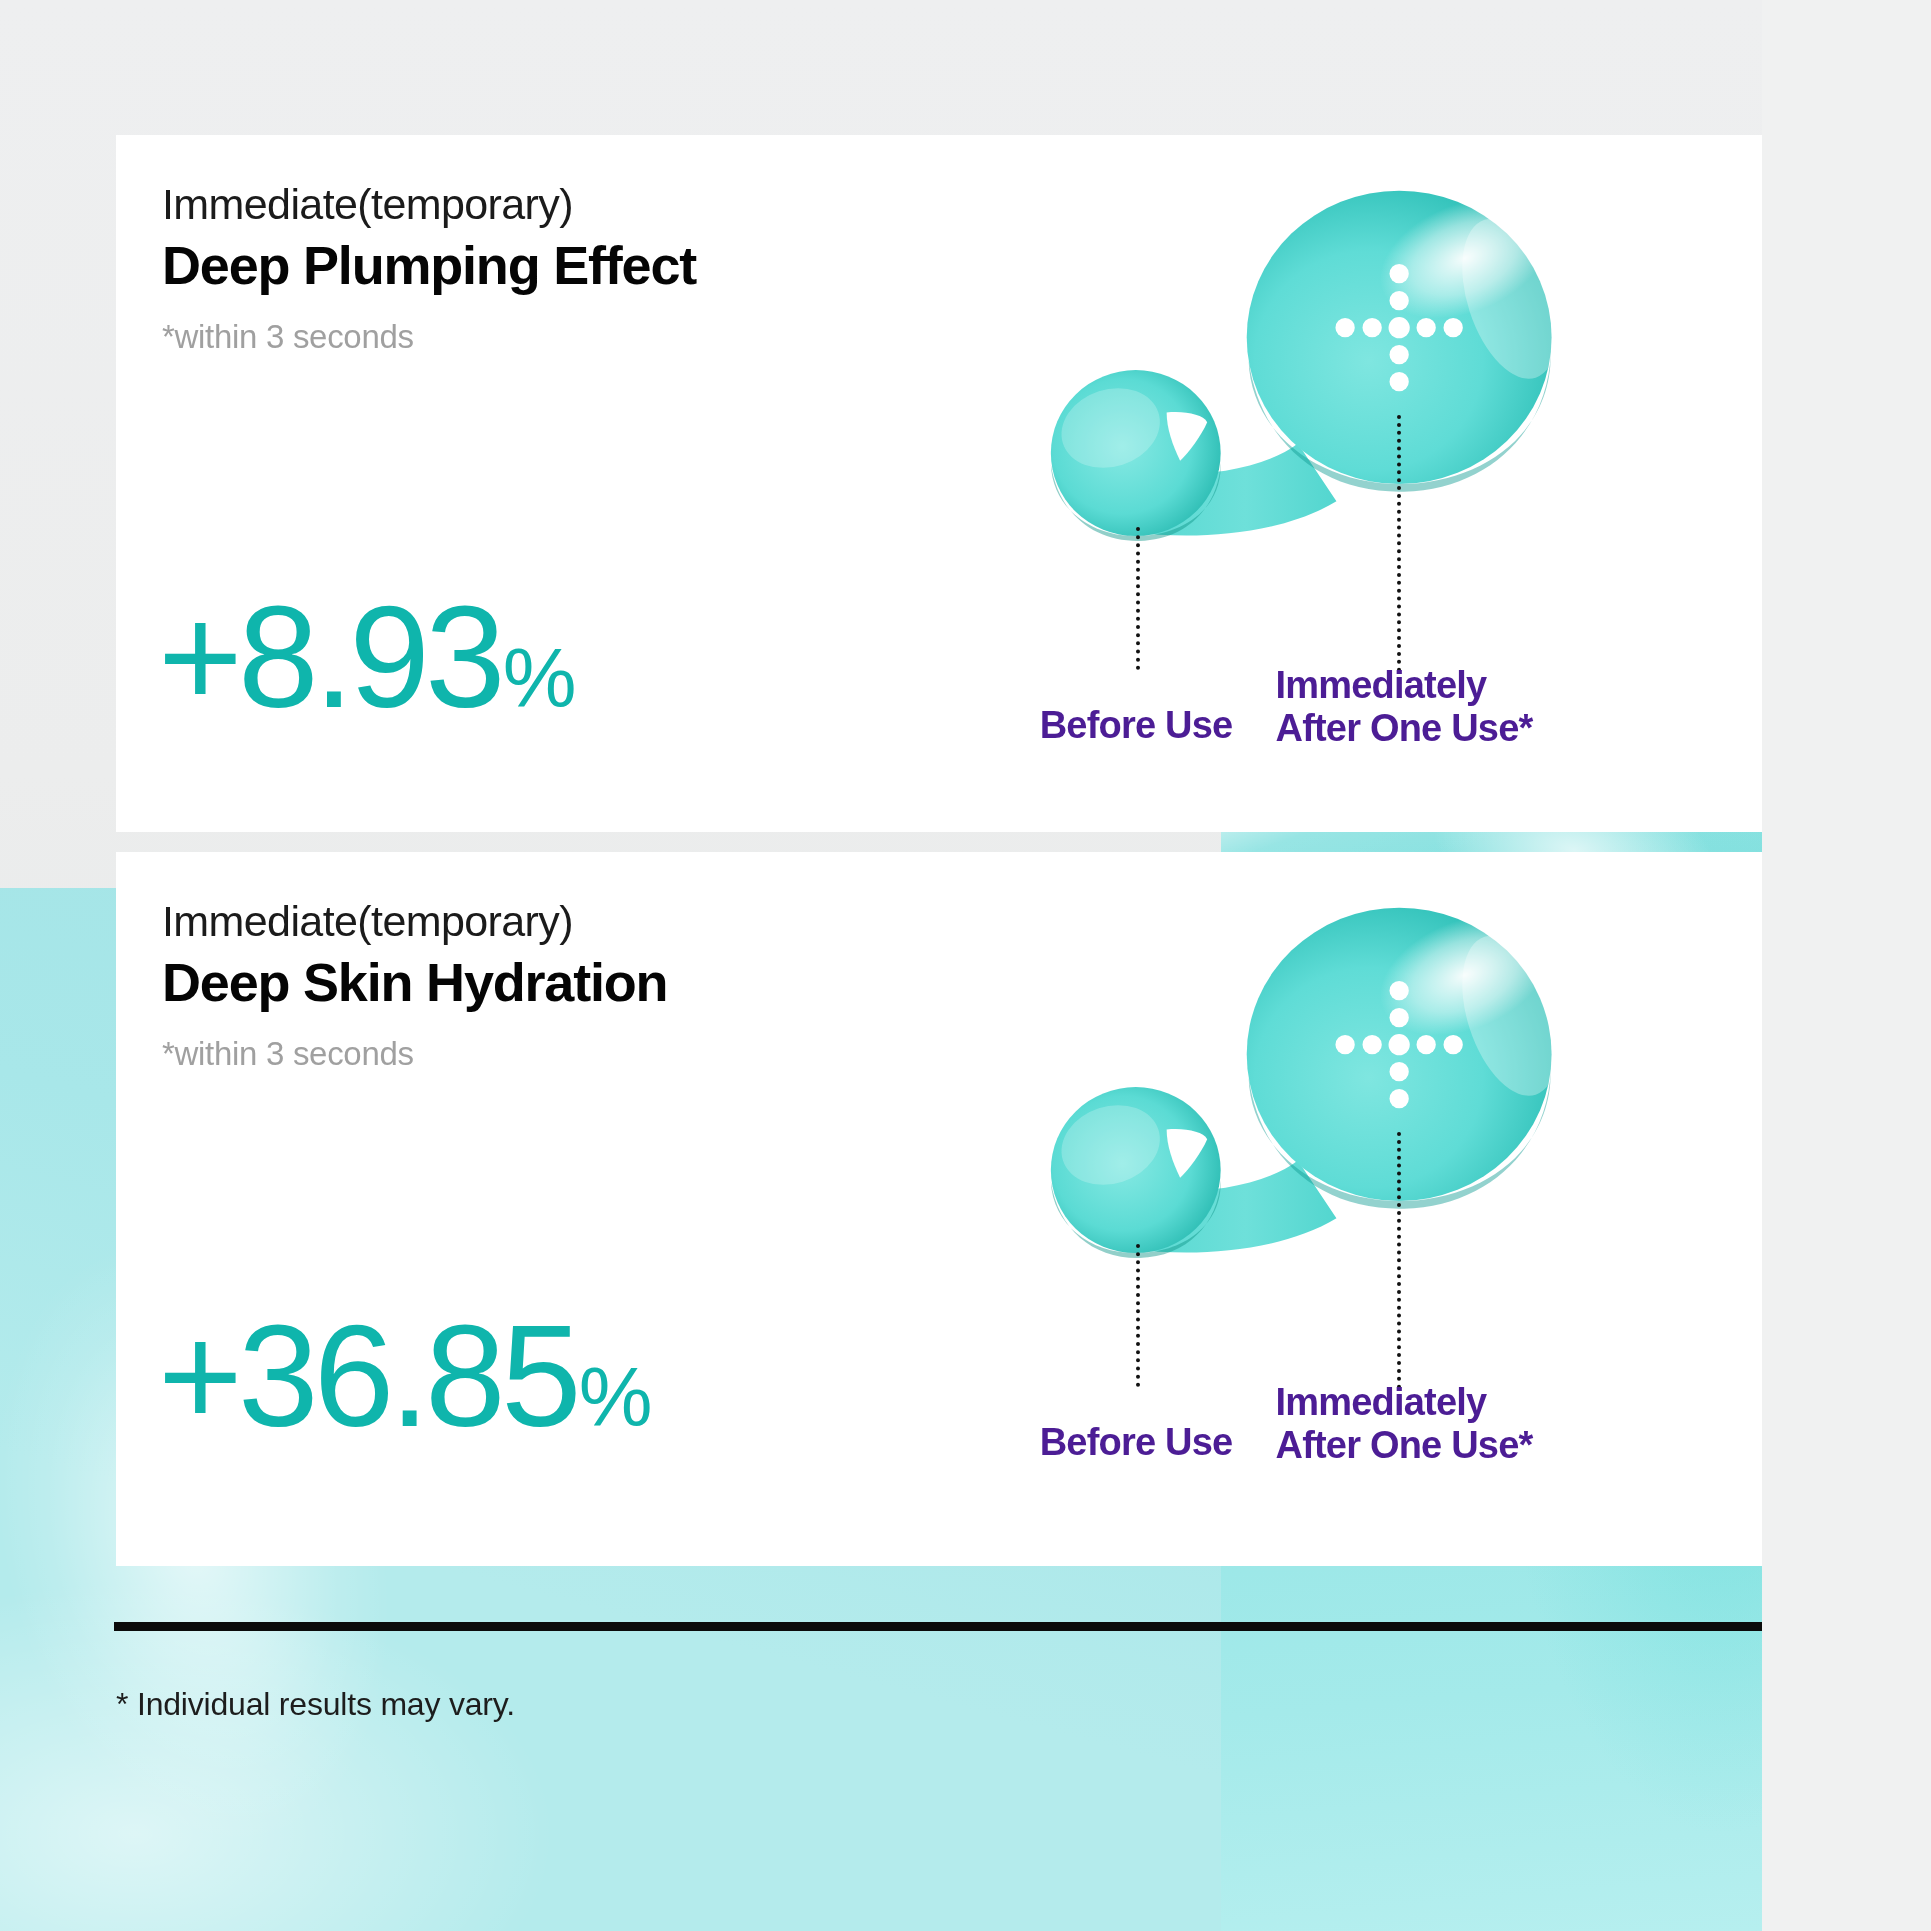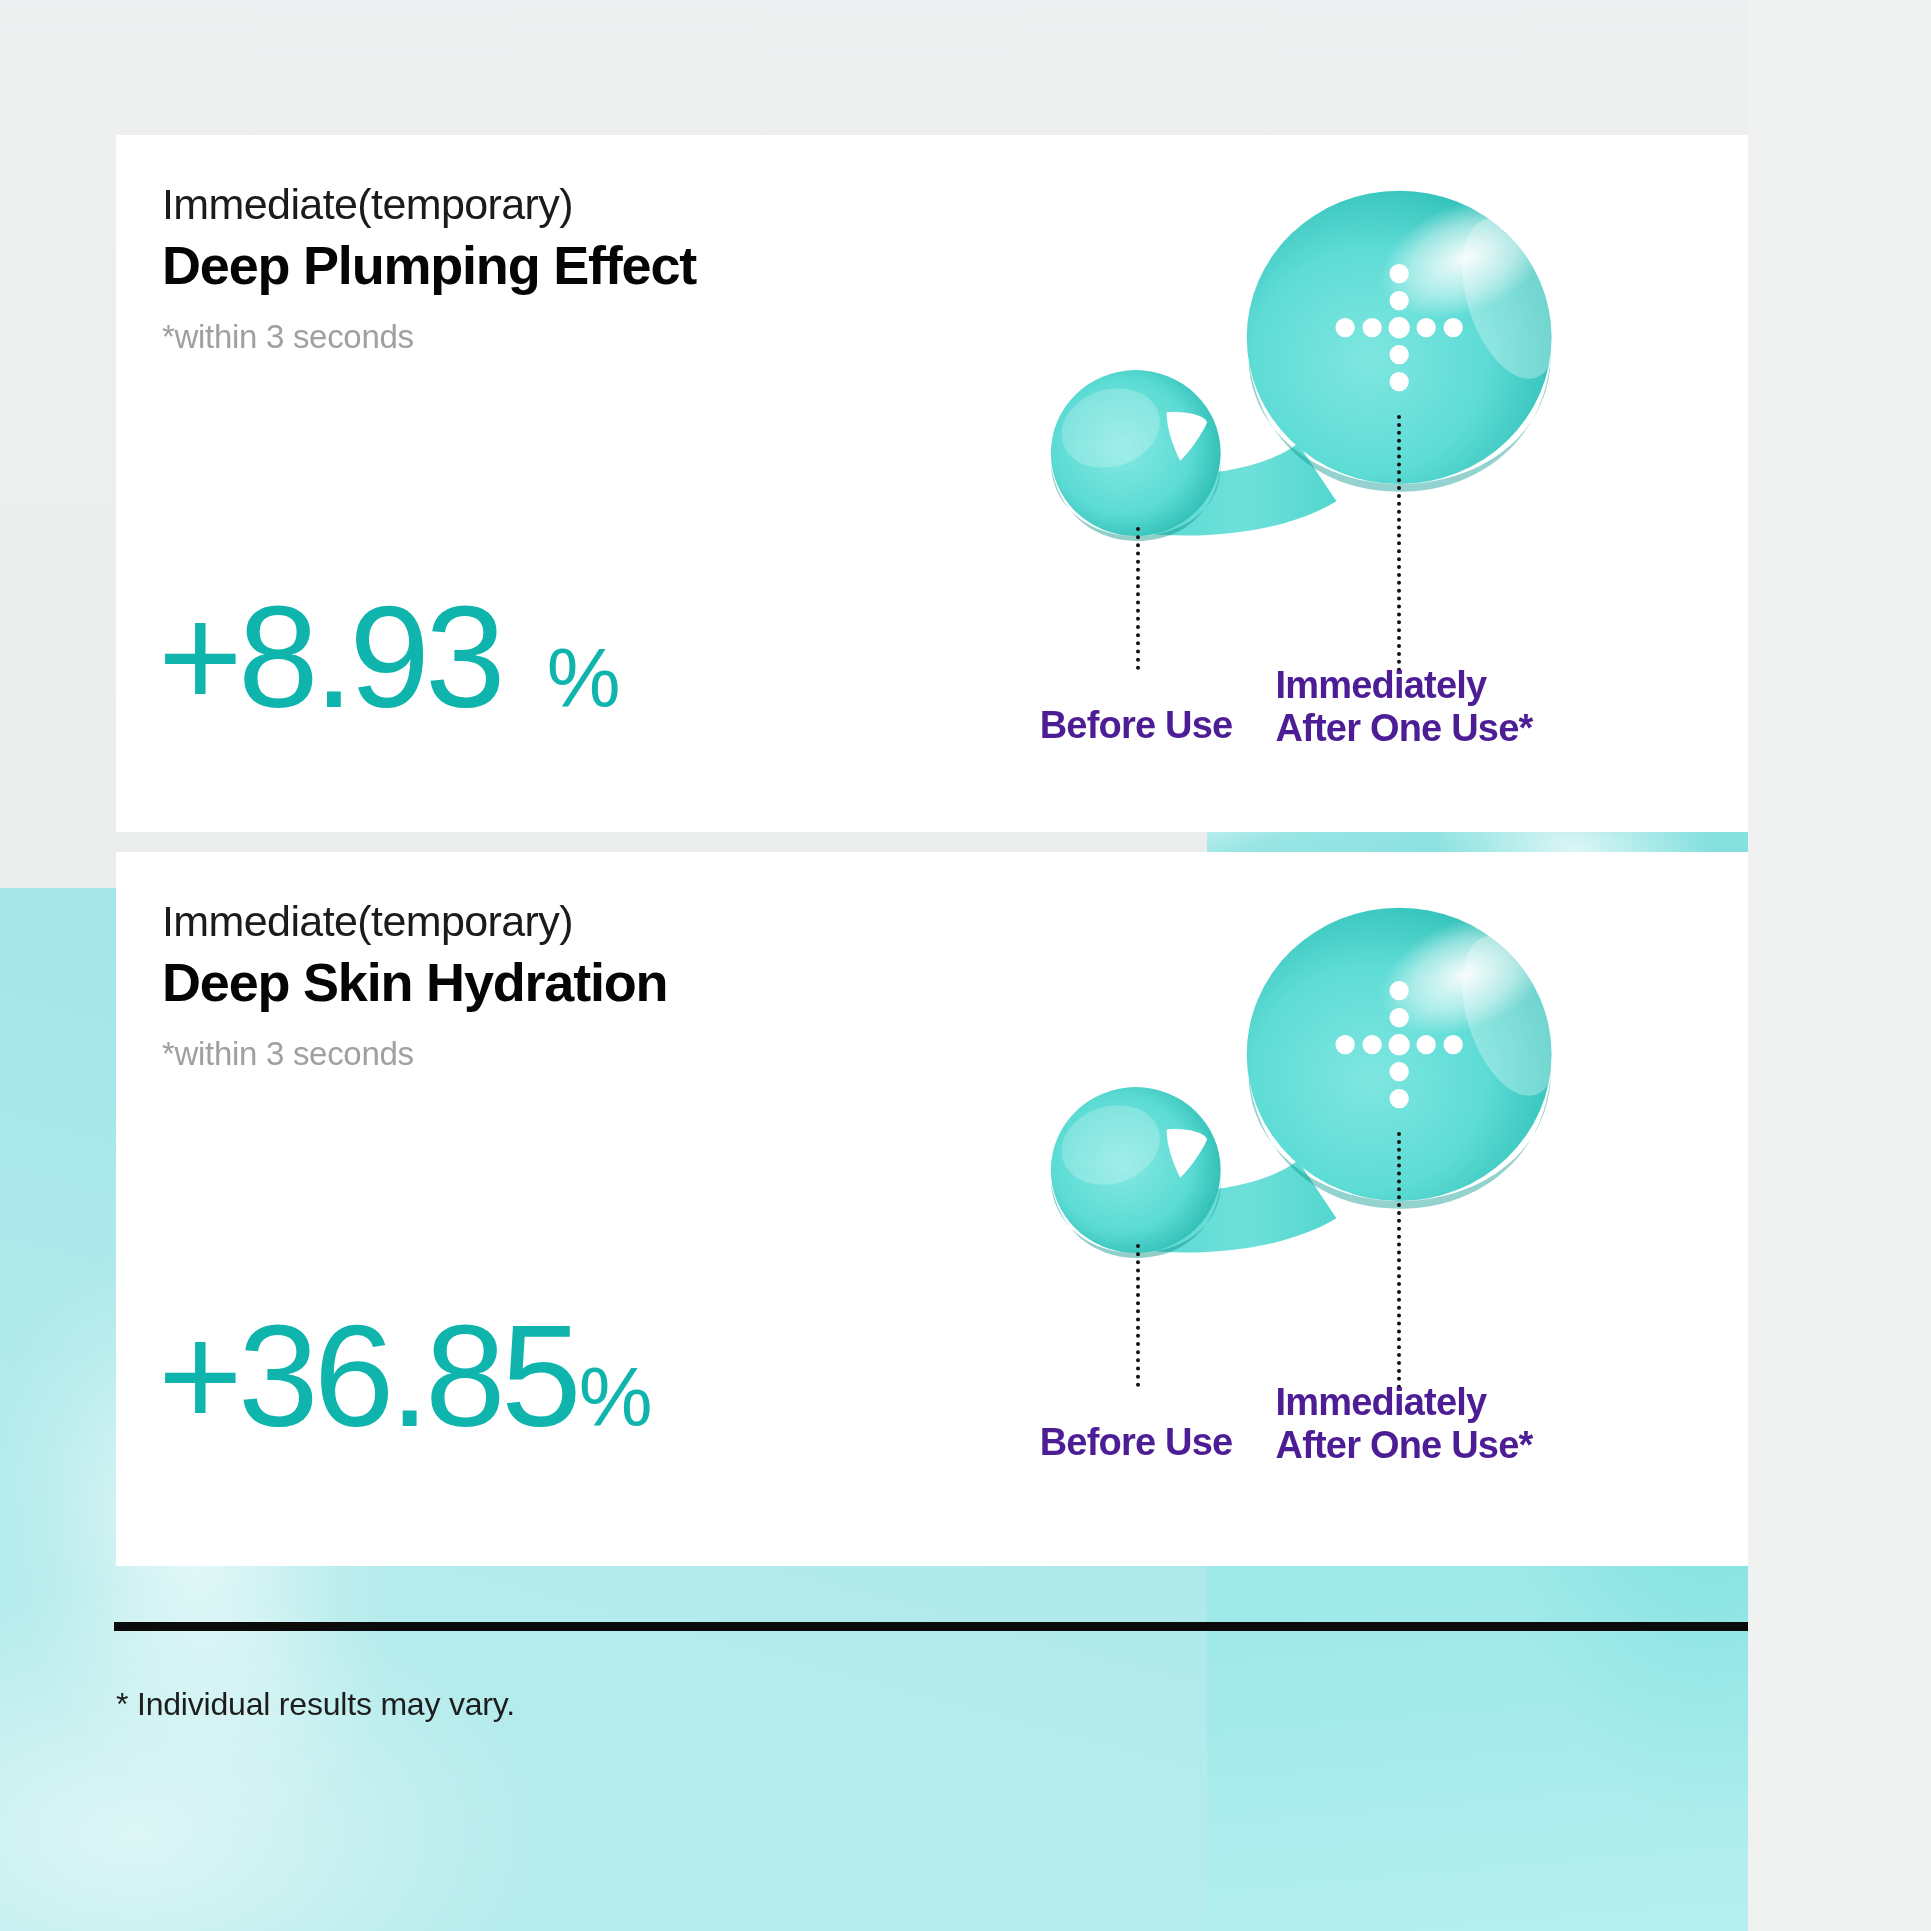--- a/index.html
+++ b/index.html
@@ -12,20 +12,21 @@
     overflow: hidden;
     font-family: "Liberation Sans", sans-serif;
     background: #f0f1f1;
   }
 
   #page {
     position: relative;
     width: 1748px;
     height: 1931px;
     overflow: hidden;
+    padding-left: 14px;
   }
 
   
   .bg-base {
     position: absolute;
     inset: 0;
     background: linear-gradient(180deg, #eeeff0 0%, #eceded 40%, #e9ebeb 55%, #e6e9e9 100%);
   }
   .bg-gel {
     position: absolute;
@@ -119,21 +120,21 @@
 
   
   .stat {
     position: absolute;
     left: 42px;
     display: flex;
     align-items: baseline;
     color: #0fb5ac;
     white-space: nowrap;
   }
-  .stat-1 { top: 450px; gap: 44px; }
+  .stat-1 { top: 450px; }
   .stat-2 { top: 452px; }
   .stat-value {
     font-size: 145px;
     font-weight: 400;
     letter-spacing: -4.8px;
     line-height: 1;
   }
   .stat-unit {
     font-size: 83px;
     font-weight: 400;

